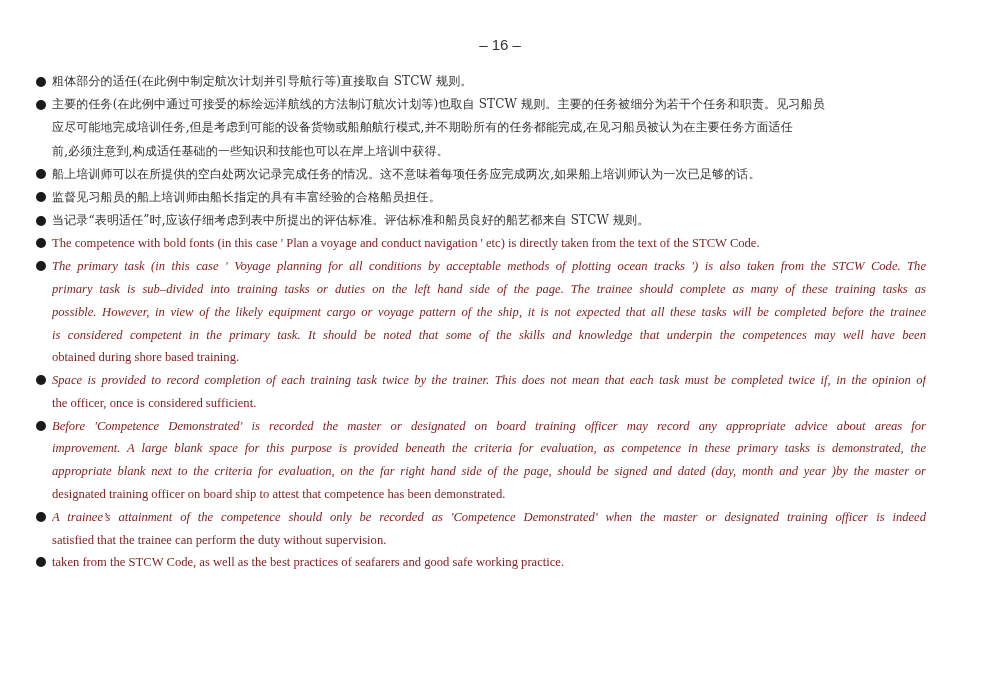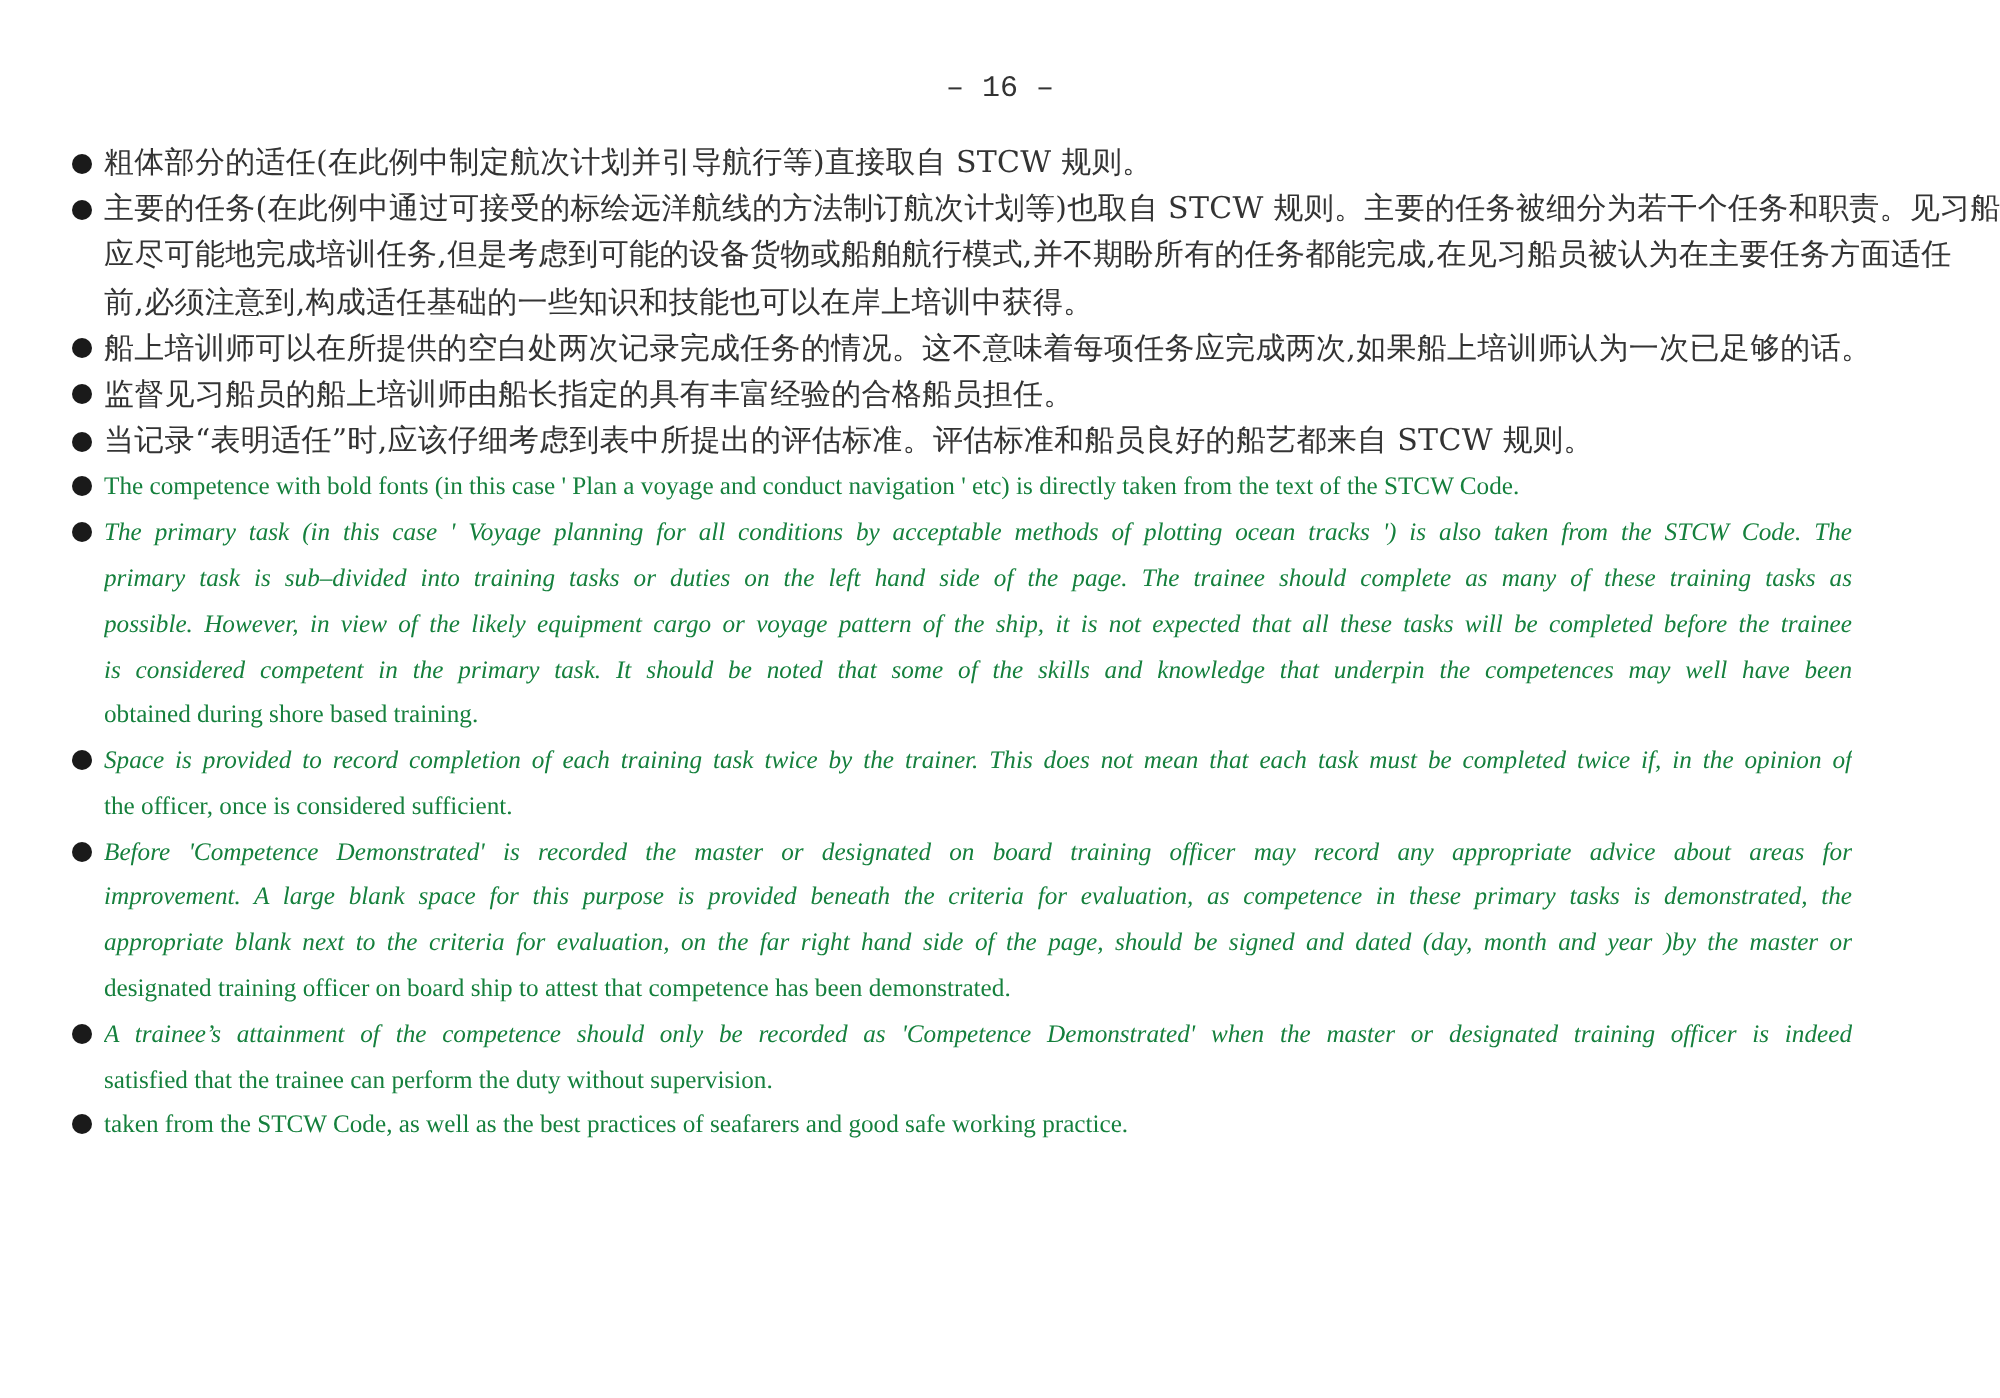--- a/index.html
+++ b/index.html
@@ -1,31 +1,31 @@
 <!DOCTYPE html>
 <html><head>
   <meta charset="utf-8">
   <style>
     html, body { margin: 0; padding: 0; background: #ffffff; }
     body { width: 1000px; height: 699px; position: relative; overflow: hidden; color: #2a2a2a; }
     .page-number {
       position: absolute; top: 36px; left: 0; width: 100%;
-      text-align: center; font-family: Liberation Mono, monospace;
+      text-align: center; font-family: Liberation Sans, sans-serif;
       font-size: 15px; color: #333;
     }
     .content { position: absolute; left: 36px; top: 70px; width: 890px; }
     .item { position: relative; padding-left: 16px; }
     .bullet {
       position: absolute; left: 0; width: 10px; height: 10px;
       border-radius: 50%; background: #1a1a1a;
     }
     .line { white-space: nowrap; display: block; }
-    .zh .line { font-family: "DejaVu Serif", serif; font-size: 15px; height: 23.2px; line-height: 23.2px; letter-spacing: 0.15px; color: #333; }
+    .zh .line { font-family: "DejaVu Serif", serif; font-size: 12px; height: 23.2px; line-height: 23.2px; letter-spacing: 0.15px; color: #333; }
     .zh .bullet { top: 6.5px; }
-    .en .line { font-family: "Liberation Serif", serif; font-size: 12.6px; height: 22.8px; line-height: 22.8px; color: #15803d; }
+    .en .line { font-family: "Liberation Serif", serif; font-size: 12.6px; height: 22.8px; line-height: 22.8px; color: #7f1d1d; }
     .en .bullet { top: 6px; }
     .justify .line.full { text-align: justify; text-align-last: justify; white-space: normal; height: 22.8px; overflow: hidden; font-style: italic; }
   </style>
 </head>
 <body>
 
 <div class="page-number">– 16 –</div>
 
 <div class="content">
 

